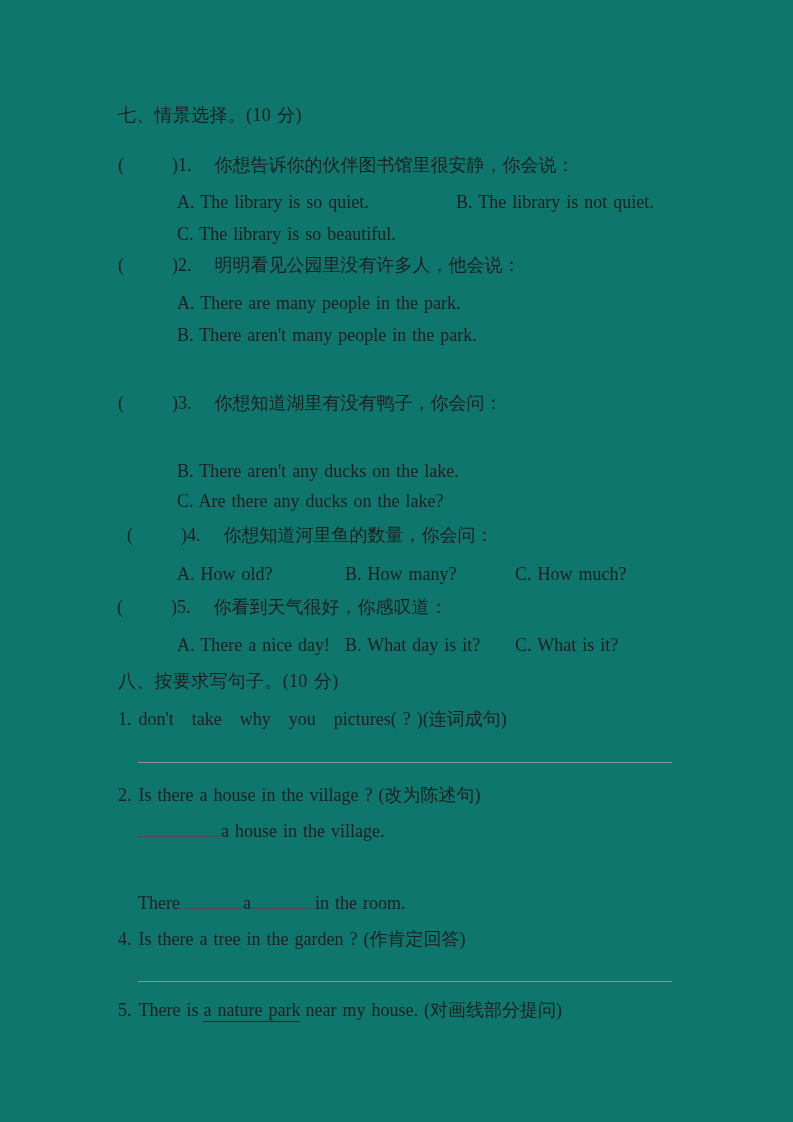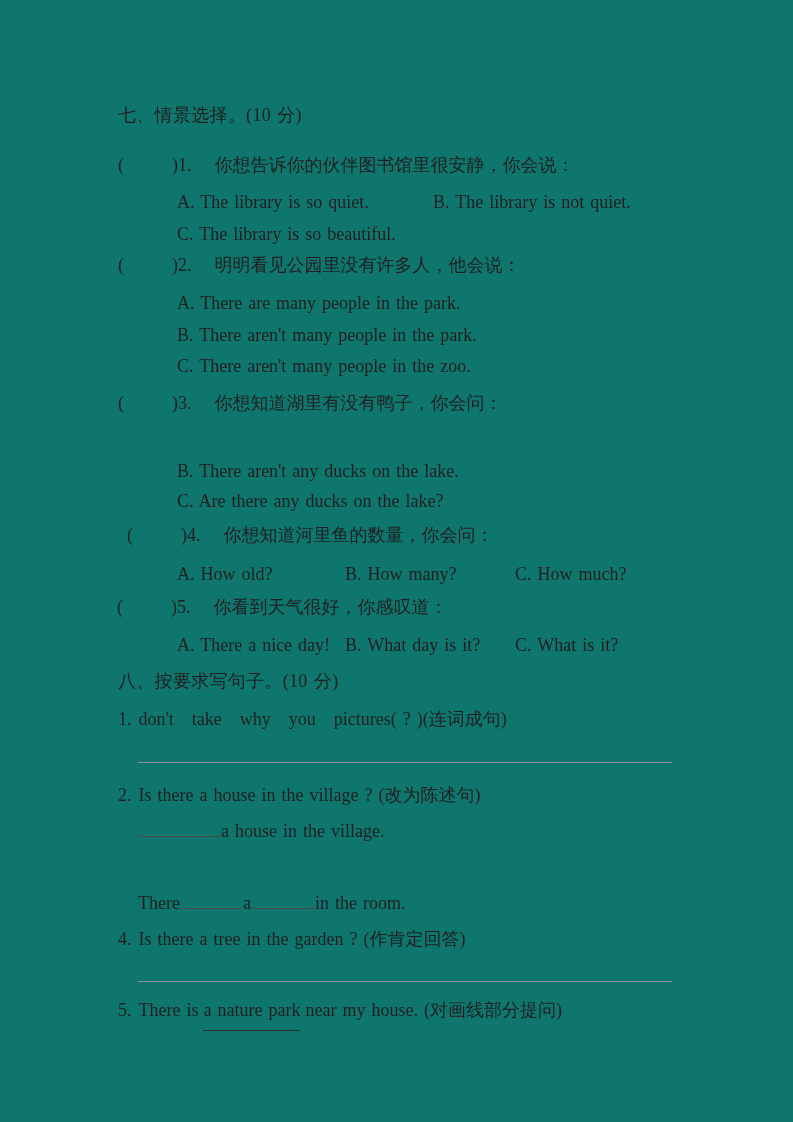--- a/index.html
+++ b/index.html
@@ -41,43 +41,42 @@
     display: inline-block;
     height: 15px;
     border-bottom: 1px solid #4a4a4a;
     vertical-align: baseline;
   }
   .ml6 { margin-left: 1px; }
   .ml7 { margin-left: 7px; }
   .ml5 { margin-left: 5px; }
   .underlined {
     border-bottom: 1px solid #2b2b2b;
-    padding-bottom: 10px;
+    padding-bottom: 1px;
   }
 </style>
 </head>
 <body>
 
 <div class="page">
 
   <div class="row heading" style="left:118px; top:105px">七、情景选择。(10 分)</div>
 
   <div class="row" style="left:118px; top:155px">
     <span class="pre">(        )1.</span><span class="prompt">你想告诉你的伙伴图书馆里很安静，你会说：</span>
   </div>
   <div class="row" style="left:177px; top:192px">A. The library is so quiet.</div>
-  <div class="row" style="left:433px; top:192px">B. The library is not quiet.</div>
+  <div class="row" style="left:456px; top:192px">B. The library is not quiet.</div>
   <div class="row" style="left:177px; top:224px">C. The library is so beautiful.</div>
 
   <div class="row" style="left:118px; top:255px">
     <span class="pre">(        )2.</span><span class="prompt">明明看见公园里没有许多人，他会说：</span>
   </div>
   <div class="row" style="left:177px; top:293px">A. There are many people in the park.</div>
   <div class="row" style="left:177px; top:325px">B. There aren't many people in the park.</div>
-  <div class="row" style="left:177px; top:356px">C. There aren't many people in the zoo.</div>
 
   <div class="row" style="left:118px; top:393px">
     <span class="pre">(        )3.</span><span class="prompt">你想知道湖里有没有鸭子，你会问：</span>
   </div>
   <div class="row" style="left:177px; top:461px">B. There aren't any ducks on the lake.</div>
   <div class="row" style="left:177px; top:491px">C. Are there any ducks on the lake?</div>
 
   <div class="row" style="left:127px; top:525px">
     <span class="pre">(        )4.</span><span class="prompt">你想知道河里鱼的数量，你会问：</span>
   </div>

